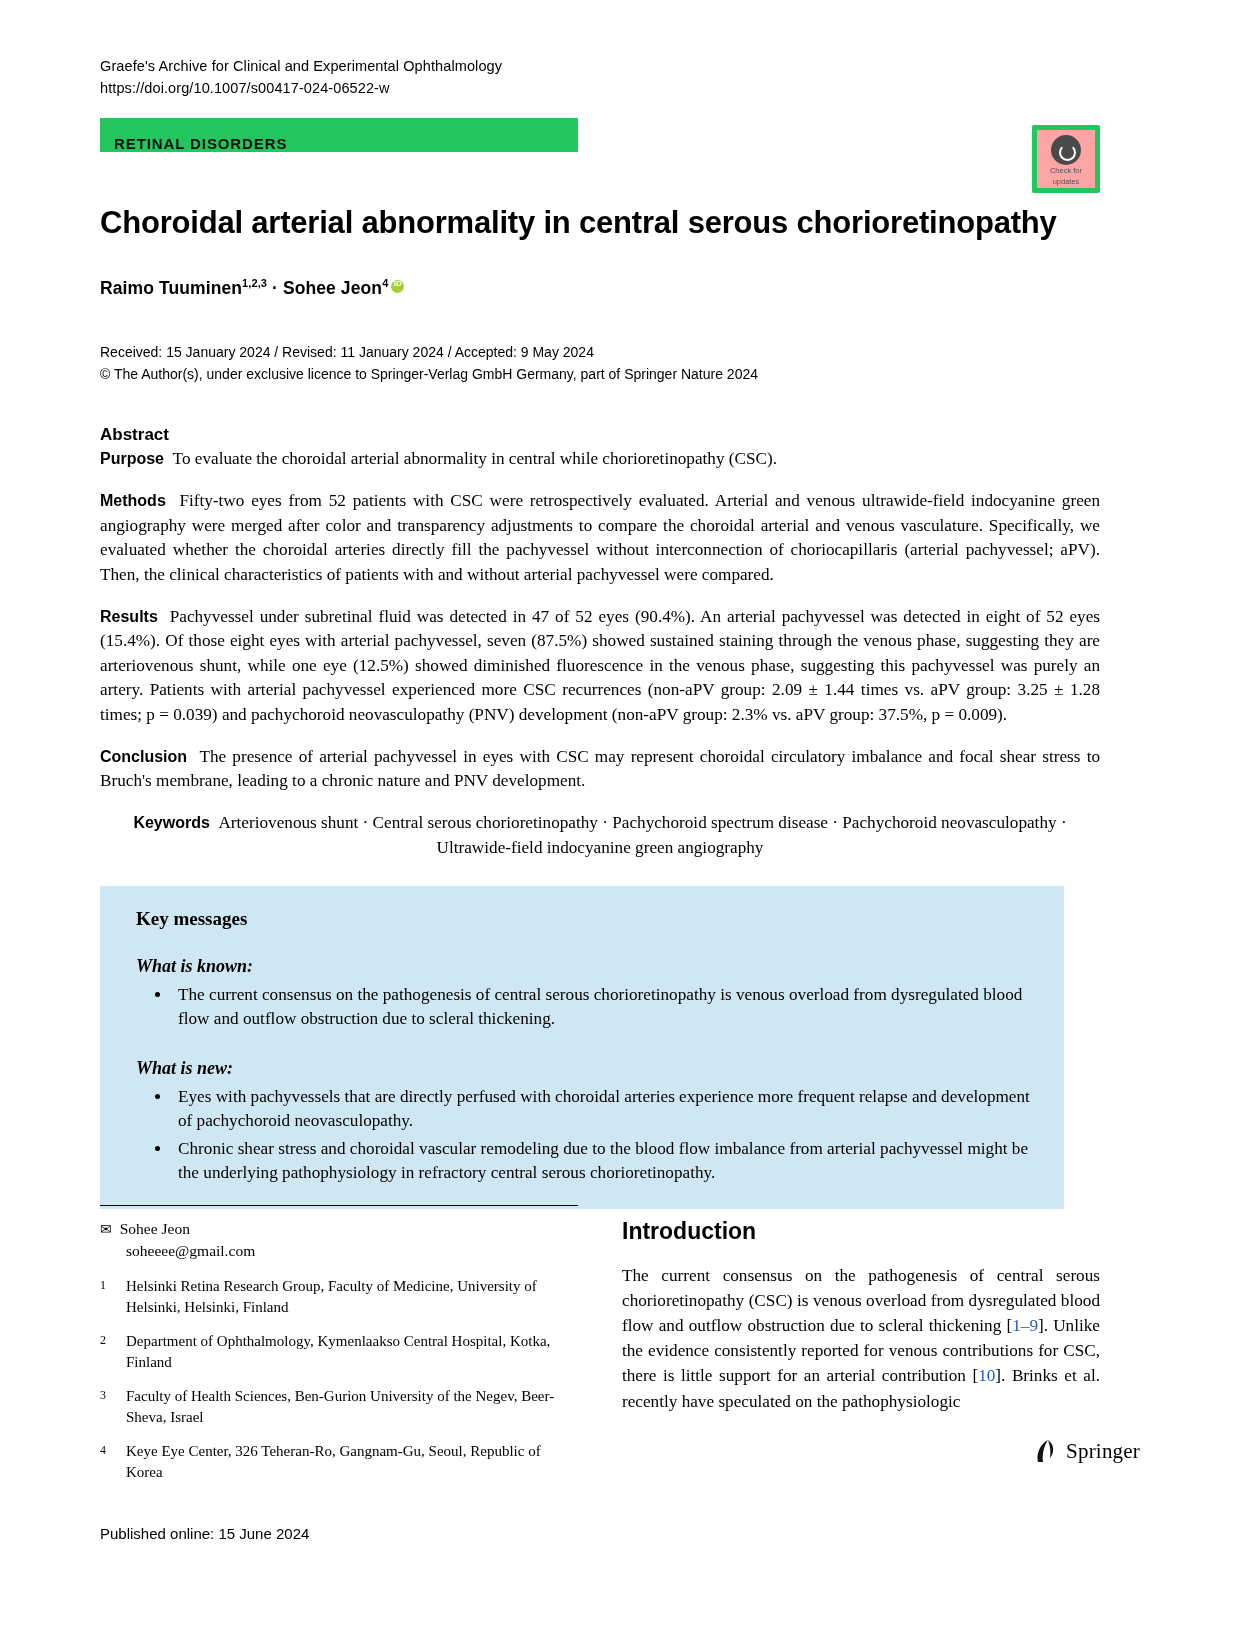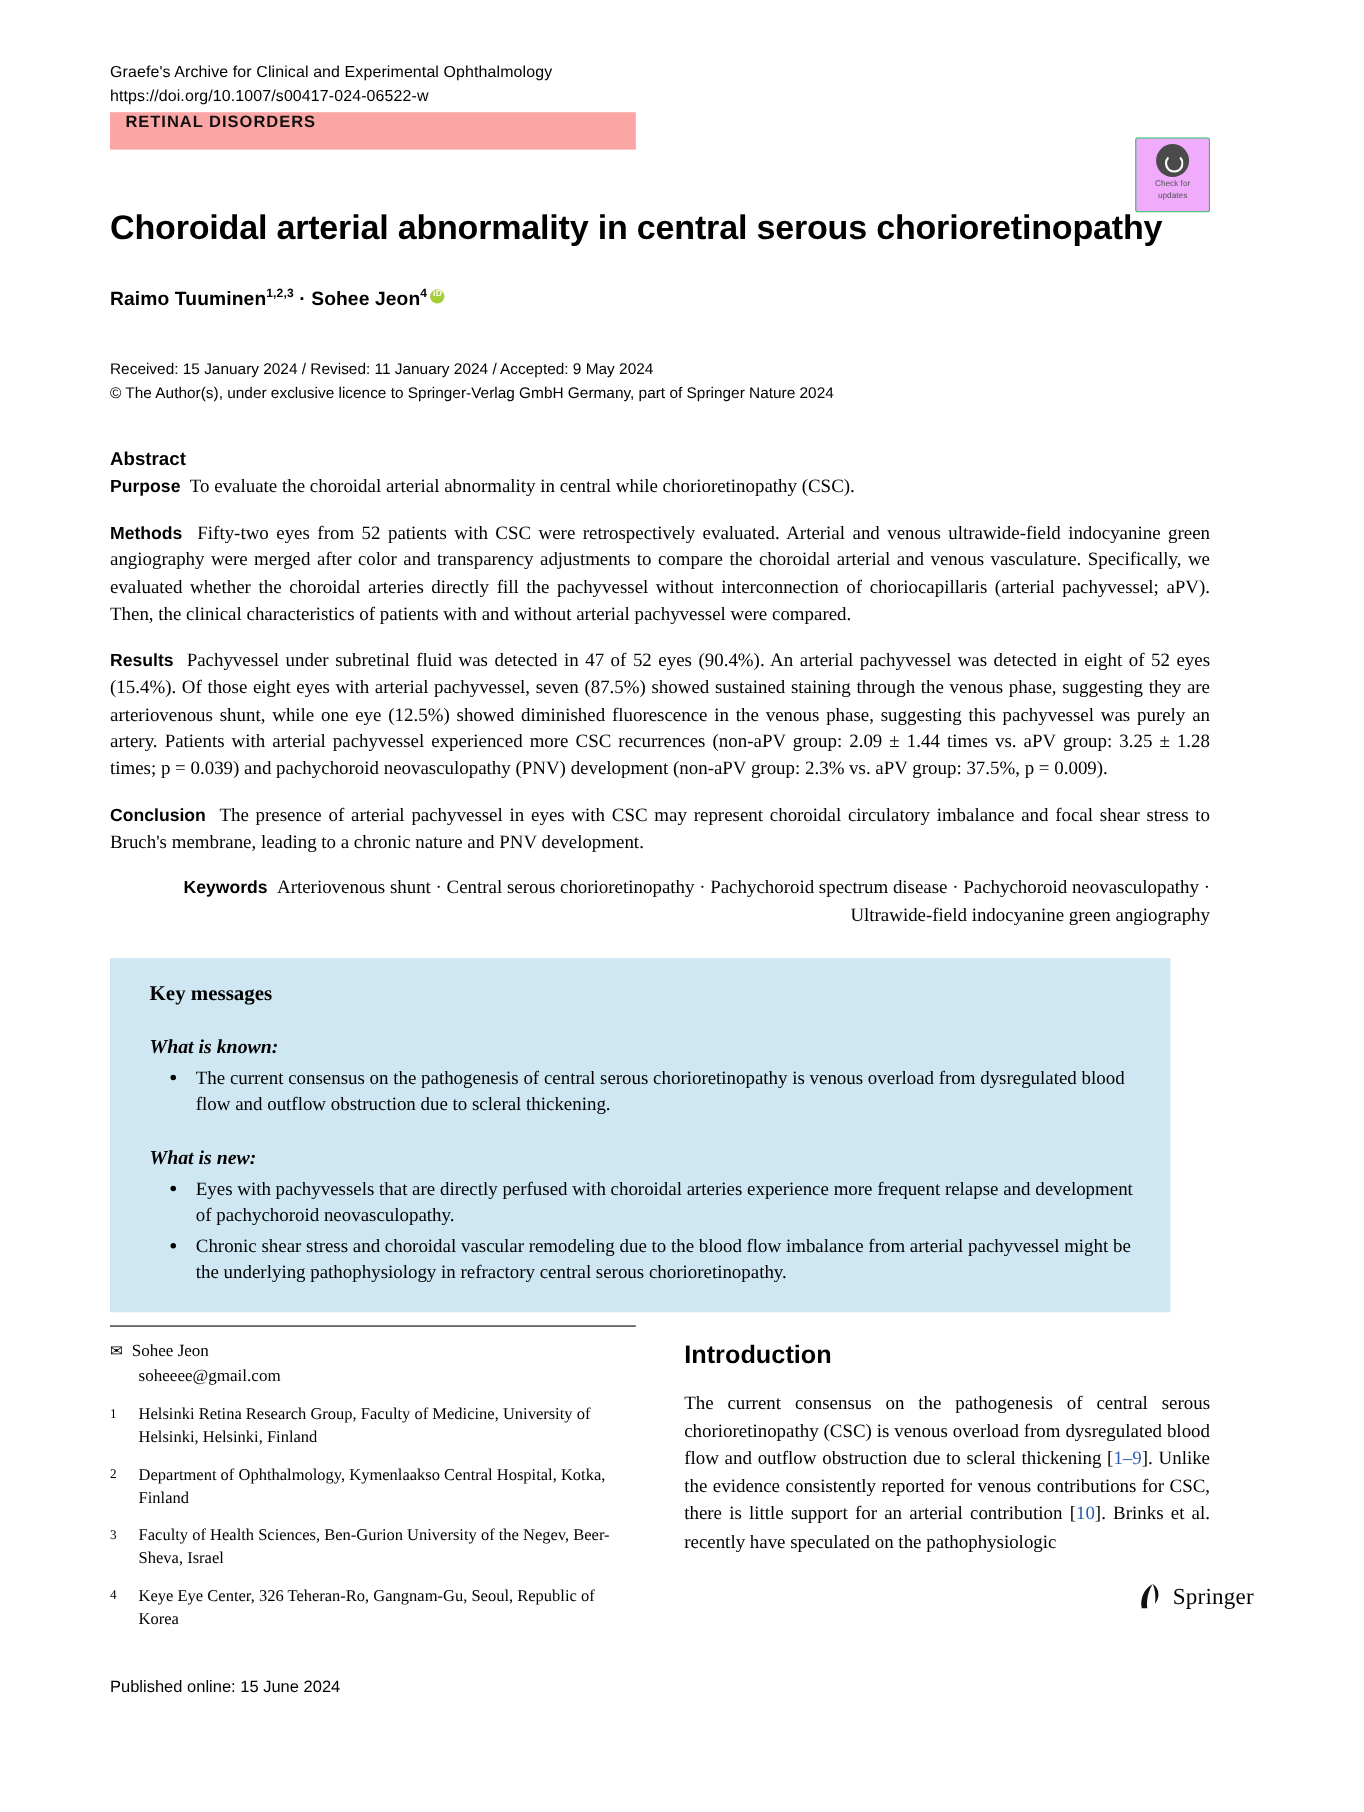--- a/index.html
+++ b/index.html
@@ -37,45 +37,45 @@
     letter-spacing: 0.1px;
   }
   .doi-line {
     font-family: "Liberation Sans", sans-serif;
     font-size: 14.5px;
     line-height: 1.55;
     color: #000;
     letter-spacing: 0.1px;
   }
   .section-banner {
-    margin-top: 2px;
+    margin-top: 18px;
     width: 478px;
     height: 34px;
-    background: #fca5a5;
+    background: #22c55e;
     display: flex;
-    align-items: flex-start;
+    align-items: flex-end;
   }
   .section-banner span {
     font-family: "Liberation Sans", sans-serif;
     font-weight: bold;
     font-size: 15px;
     letter-spacing: 0.9px;
     padding-left: 14px;
     color: #111;
   }
   
   .updates-badge {
     position: absolute;
     right: 0px;
     top: 70px;
     width: 68px;
     height: 68px;
-    border: 1px solid #22c55e;
+    border: 5px solid #22c55e;
     border-radius: 2px;
-    background: #f0abfc;
+    background: #fca5a5;
     display: flex;
     flex-direction: column;
     align-items: center;
     justify-content: flex-start;
     padding-top: 5px;
     box-sizing: border-box;
   }
   .updates-badge .circ {
     width: 30px; height: 30px;
     border-radius: 50%;
@@ -164,21 +164,21 @@
   }
   .abs-par .lbl {
     font-family: "Liberation Sans", sans-serif;
     font-weight: bold;
     font-size: 16px;
   }
   .keywords {
     font-size: 17.2px;
     line-height: 1.43;
     margin-top: 12px;
-    text-align: right;
+    text-align: center;
   }
   .keywords .lbl {
     font-family: "Liberation Sans", sans-serif;
     font-weight: bold;
     font-size: 16px;
   }
   
   .keybox {
     margin-top: 26px;
     background: #cfe7f2;

